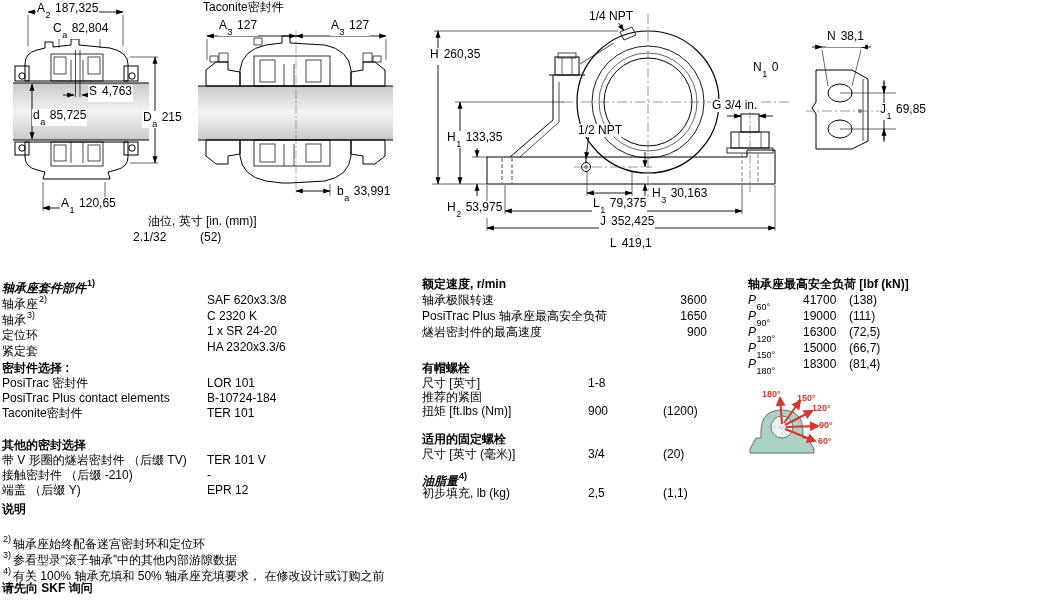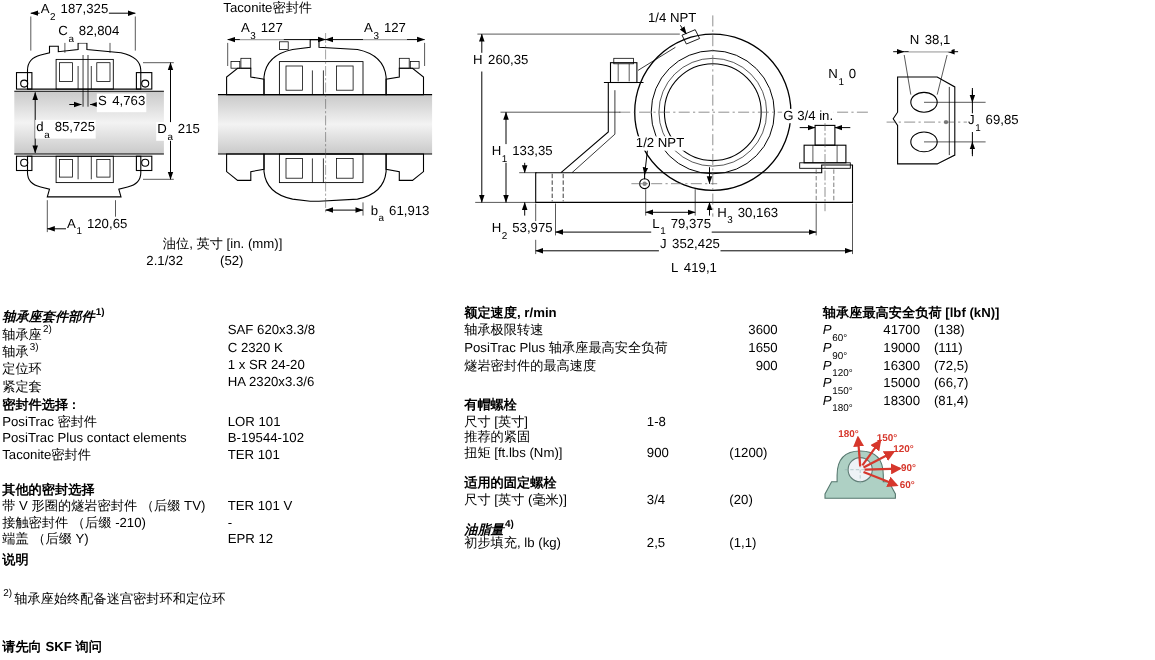--- a/index.html
+++ b/index.html
@@ -265,21 +265,21 @@
   <span class="abs dim" style="left:36px;top:2px"><i>A</i><sub>2</sub><i class="val">187,325</i></span>
   <span class="abs dim" style="left:52px;top:22px"><i>C</i><sub>a</sub><i class="val">82,804</i></span>
   <span class="abs dim" style="left:88px;top:85px"><i>S</i><sub></sub><i class="val">4,763</i></span>
   <span class="abs dim" style="left:32px;top:109px"><i>d</i><sub>a</sub><i class="val">85,725</i></span>
   <span class="abs dim" style="left:142px;top:111px"><i>D</i><sub>a</sub><i class="val">215</i></span>
   <span class="abs dim" style="left:60px;top:197px"><i>A</i><sub>1</sub><i class="val">120,65</i></span>
 
   <span class="abs" style="left:203px;top:0px">Taconite密封件</span>
   <span class="abs dim" style="left:218px;top:19px"><i>A</i><sub>3</sub><i class="val">127</i></span>
   <span class="abs dim" style="left:330px;top:19px"><i>A</i><sub>3</sub><i class="val">127</i></span>
-  <span class="abs dim" style="left:336px;top:185px"><i>b</i><sub>a</sub><i class="val">61,913</i></span>
+  <span class="abs dim" style="left:336px;top:185px"><i>b</i><sub>a</sub><i class="val">33,991</i></span>
   <span class="abs" style="left:148px;top:214px">油位, 英寸 [in. (mm)]</span>
   <span class="abs" style="left:133px;top:230px">2.1/32</span>
   <span class="abs" style="left:200px;top:230px">(52)</span>
 
   <span class="abs dim" style="left:588px;top:10px">1/4 NPT</span>
   <span class="abs dim" style="left:429px;top:48px"><i>H</i><sub></sub><i class="val">260,35</i></span>
   <span class="abs dim" style="left:446px;top:131px"><i>H</i><sub>1</sub><i class="val">133,35</i></span>
   <span class="abs dim" style="left:577px;top:124px">1/2 NPT</span>
   <span class="abs dim" style="left:711px;top:99px">G 3/4 in.</span>
   <span class="abs dim" style="left:752px;top:61px"><i>N</i><sub>1</sub><i class="val">0</i></span>
@@ -299,21 +299,21 @@
   <span class="abs" style="left:207px;top:309px">C 2320 K</span>
   <span class="abs row" style="left:2px;top:324px"><i>定位环</i><sup class="fn"></sup></span>
   <span class="abs" style="left:207px;top:324px">1 x SR 24-20</span>
   <span class="abs row" style="left:2px;top:340px"><i>紧定套</i><sup class="fn"></sup></span>
   <span class="abs" style="left:207px;top:340px">HA 2320x3.3/6</span>
 
   <span class="abs hdr" style="left:2px;top:361px">密封件选择 :</span>
   <span class="abs" style="left:2px;top:376px">PosiTrac 密封件</span>
   <span class="abs" style="left:207px;top:376px">LOR 101</span>
   <span class="abs" style="left:2px;top:391px">PosiTrac Plus contact elements</span>
-  <span class="abs" style="left:207px;top:391px">B-19544-102</span>
+  <span class="abs" style="left:207px;top:391px">B-10724-184</span>
   <span class="abs" style="left:2px;top:406px">Taconite密封件</span>
   <span class="abs" style="left:207px;top:406px">TER 101</span>
 
   <span class="abs hdr" style="left:2px;top:438px">其他的密封选择</span>
   <span class="abs" style="left:2px;top:453px">带 V 形圈的燧岩密封件 （后缀 TV)</span>
   <span class="abs" style="left:207px;top:453px">TER 101 V</span>
   <span class="abs" style="left:2px;top:468px">接触密封件 （后缀 -210)</span>
   <span class="abs" style="left:207px;top:468px">-</span>
   <span class="abs" style="left:2px;top:483px">端盖 （后缀 Y)</span>
   <span class="abs" style="left:207px;top:483px">EPR 12</span>
@@ -363,15 +363,17 @@
   <span class="abs" style="left:849px;top:357px">(81,4)</span>
 
   <span class="abs ang" style="left:762px;top:390px">180°</span>
   <span class="abs ang" style="left:797px;top:394px">150°</span>
   <span class="abs ang" style="left:812px;top:404px">120°</span>
   <span class="abs ang" style="left:819px;top:421px">90°</span>
   <span class="abs ang" style="left:818px;top:437px">60°</span>
 
   <span class="abs hdr" style="left:2px;top:502px">说明</span>
   <span class="abs note" style="left:2px;top:533px"><sup class="fn">2)</sup><i>轴承座始终配备迷宫密封环和定位环</i></span>
+  <span class="abs note" style="left:2px;top:549px"><sup class="fn">3)</sup><i>参看型录“滚子轴承”中的其他内部游隙数据</i></span>
+  <span class="abs note" style="left:2px;top:565px"><sup class="fn">4)</sup><i>有关 100% 轴承充填和 50% 轴承座充填要求， 在修改设计或订购之前</i></span>
   <span class="abs hdr" style="left:2px;top:581px">请先向 SKF 询问</span>
 
 </div>
 
 </body></html>

